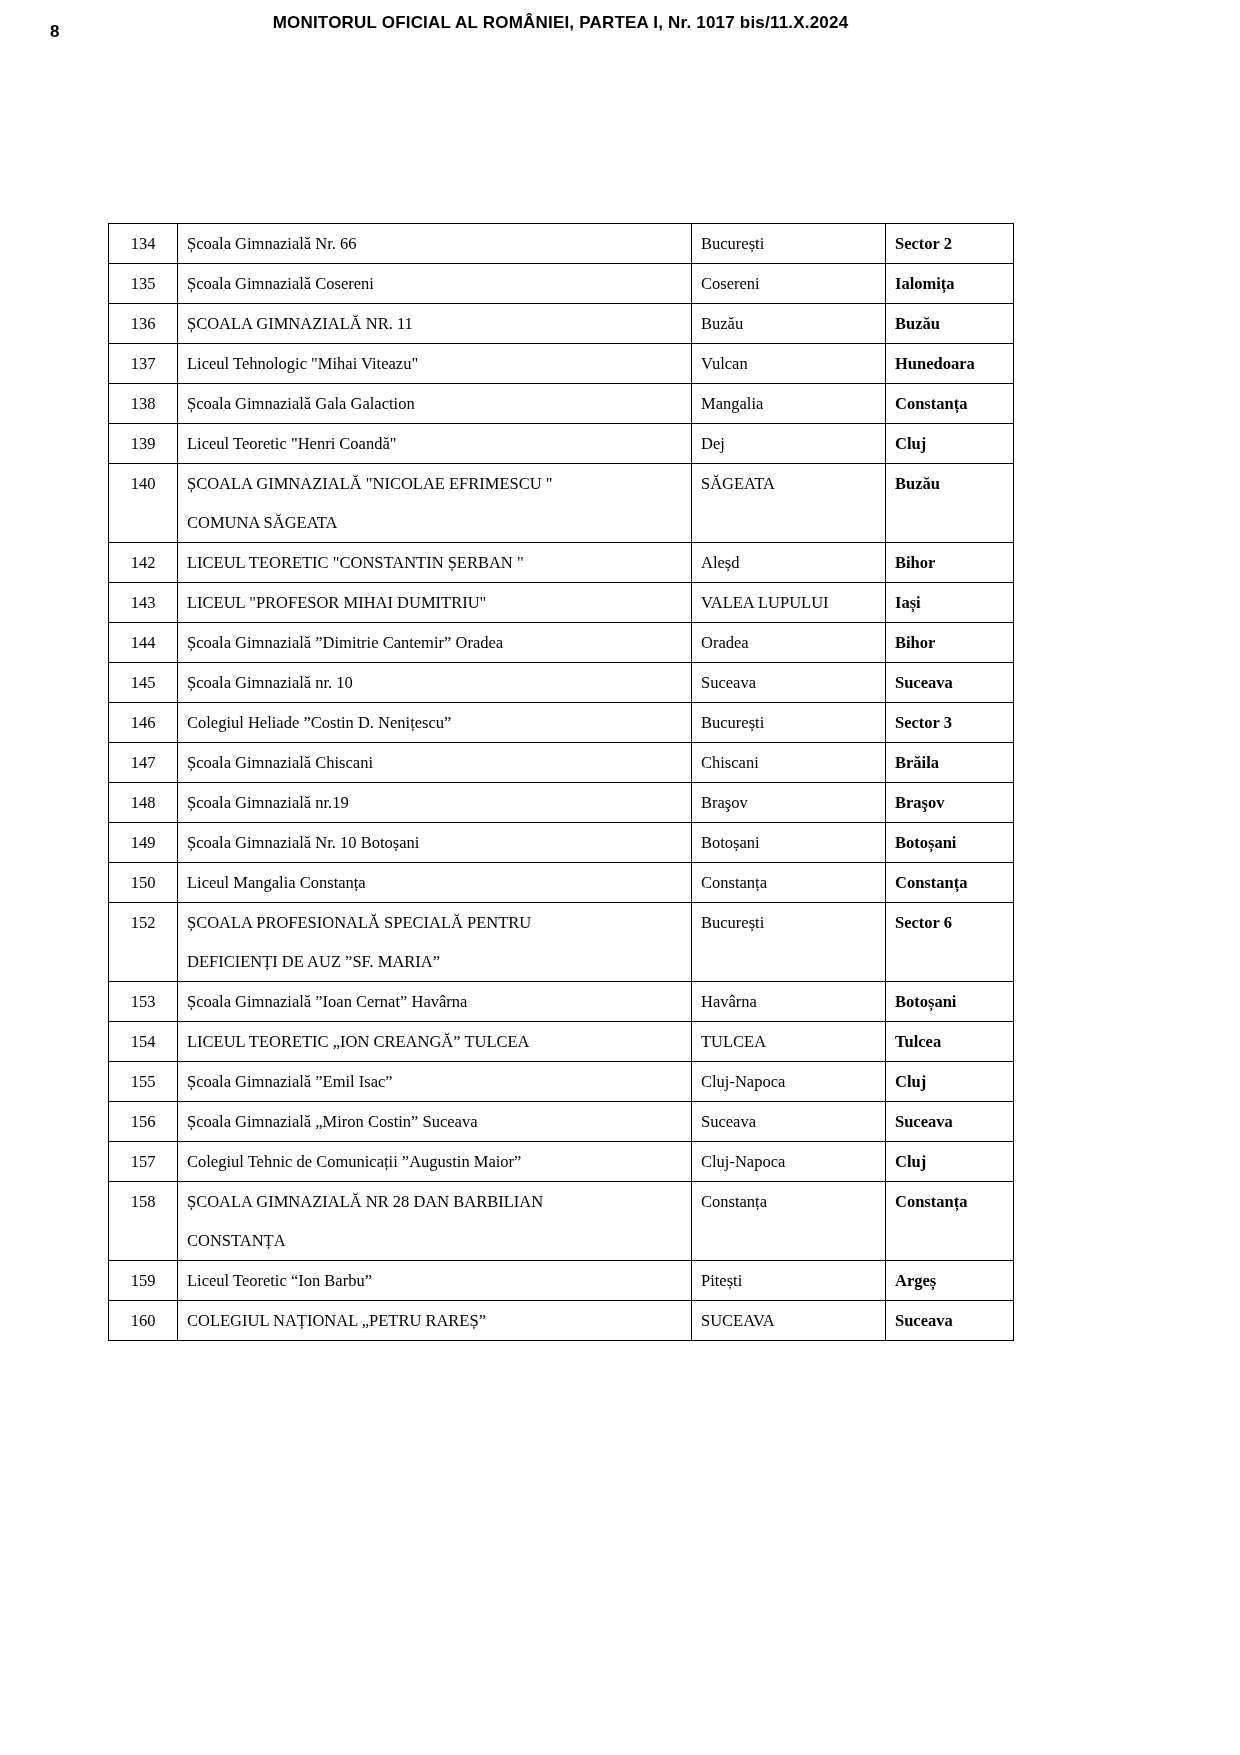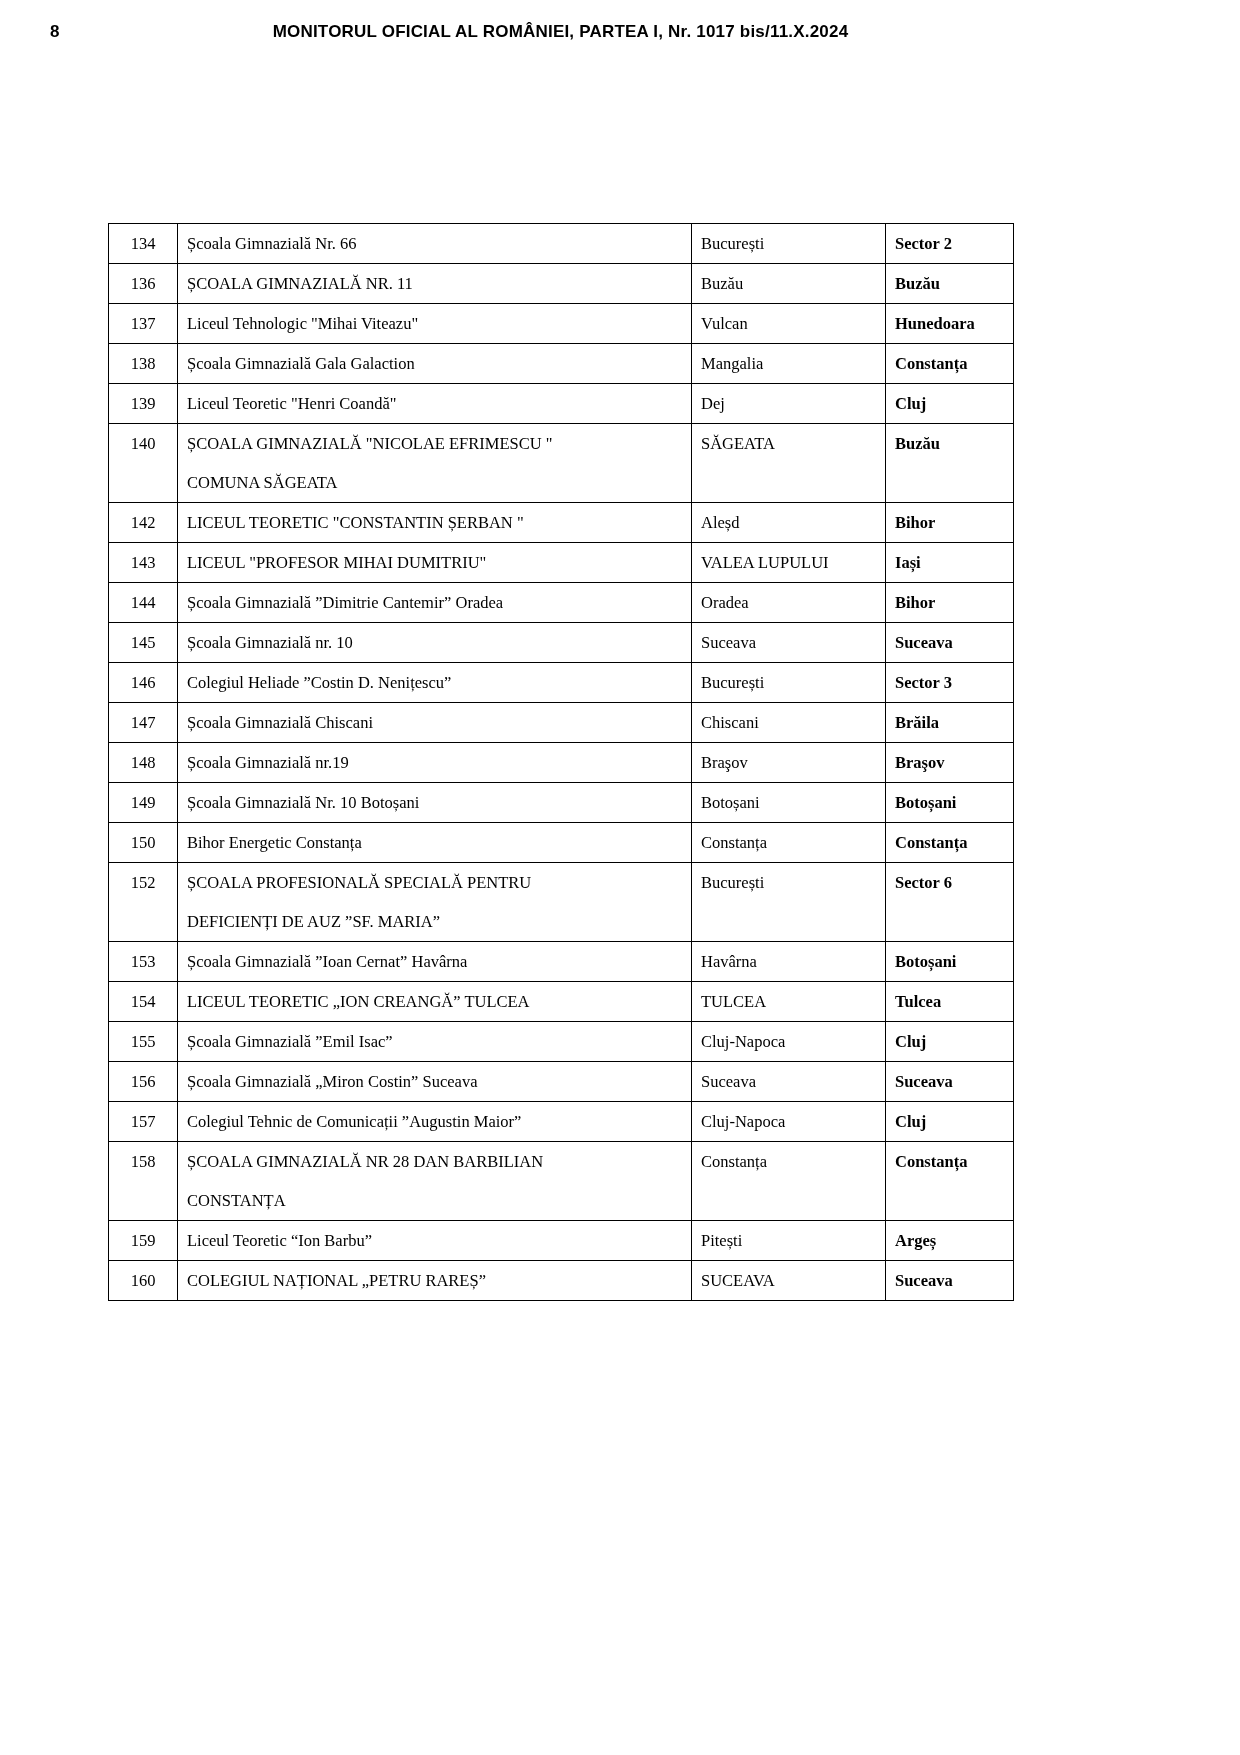--- a/index.html
+++ b/index.html
@@ -6,21 +6,21 @@
   html, body { background: #ffffff; }
   body {
     width: 1240px;
     height: 1755px;
     position: relative;
     font-family: "Liberation Serif", serif;
     color: #000000;
   }
   .page-header {
     position: absolute;
-    top: 22px;
+    top: 13px;
     left: 108px;
     width: 905px;
     text-align: center;
     font-family: "Liberation Sans", sans-serif;
     font-weight: 700;
     font-size: 17px;
     letter-spacing: 0.2px;
   }
   .page-number {
     position: absolute;
@@ -61,20 +61,26 @@
 
 <table class="school-table">
   <tbody>
       <tr>
         <td class="col-no">134</td>
         <td class="col-name">Școala Gimnazială Nr. 66</td>
         <td class="col-loc">București</td>
         <td class="col-county">Sector 2</td>
       </tr>
       <tr>
+        <td class="col-no">135</td>
+        <td class="col-name">Școala Gimnazială Cosereni</td>
+        <td class="col-loc">Cosereni</td>
+        <td class="col-county">Ialomița</td>
+      </tr>
+      <tr>
         <td class="col-no">136</td>
         <td class="col-name">ȘCOALA GIMNAZIALĂ NR. 11</td>
         <td class="col-loc">Buzău</td>
         <td class="col-county">Buzău</td>
       </tr>
       <tr>
         <td class="col-no">137</td>
         <td class="col-name">Liceul Tehnologic "Mihai Viteazu"</td>
         <td class="col-loc">Vulcan</td>
         <td class="col-county">Hunedoara</td>
@@ -141,21 +147,21 @@
         <td class="col-county">Braşov</td>
       </tr>
       <tr>
         <td class="col-no">149</td>
         <td class="col-name">Școala Gimnazială Nr. 10 Botoșani</td>
         <td class="col-loc">Botoșani</td>
         <td class="col-county">Botoșani</td>
       </tr>
       <tr>
         <td class="col-no">150</td>
-        <td class="col-name">Bihor Energetic Constanța</td>
+        <td class="col-name">Liceul Mangalia Constanța</td>
         <td class="col-loc">Constanța</td>
         <td class="col-county">Constanța</td>
       </tr>
       <tr>
         <td class="col-no">152</td>
         <td class="col-name">ȘCOALA PROFESIONALĂ SPECIALĂ PENTRU
 DEFICIENȚI DE AUZ ”SF. MARIA”</td>
         <td class="col-loc">București</td>
         <td class="col-county">Sector 6</td>
       </tr>

